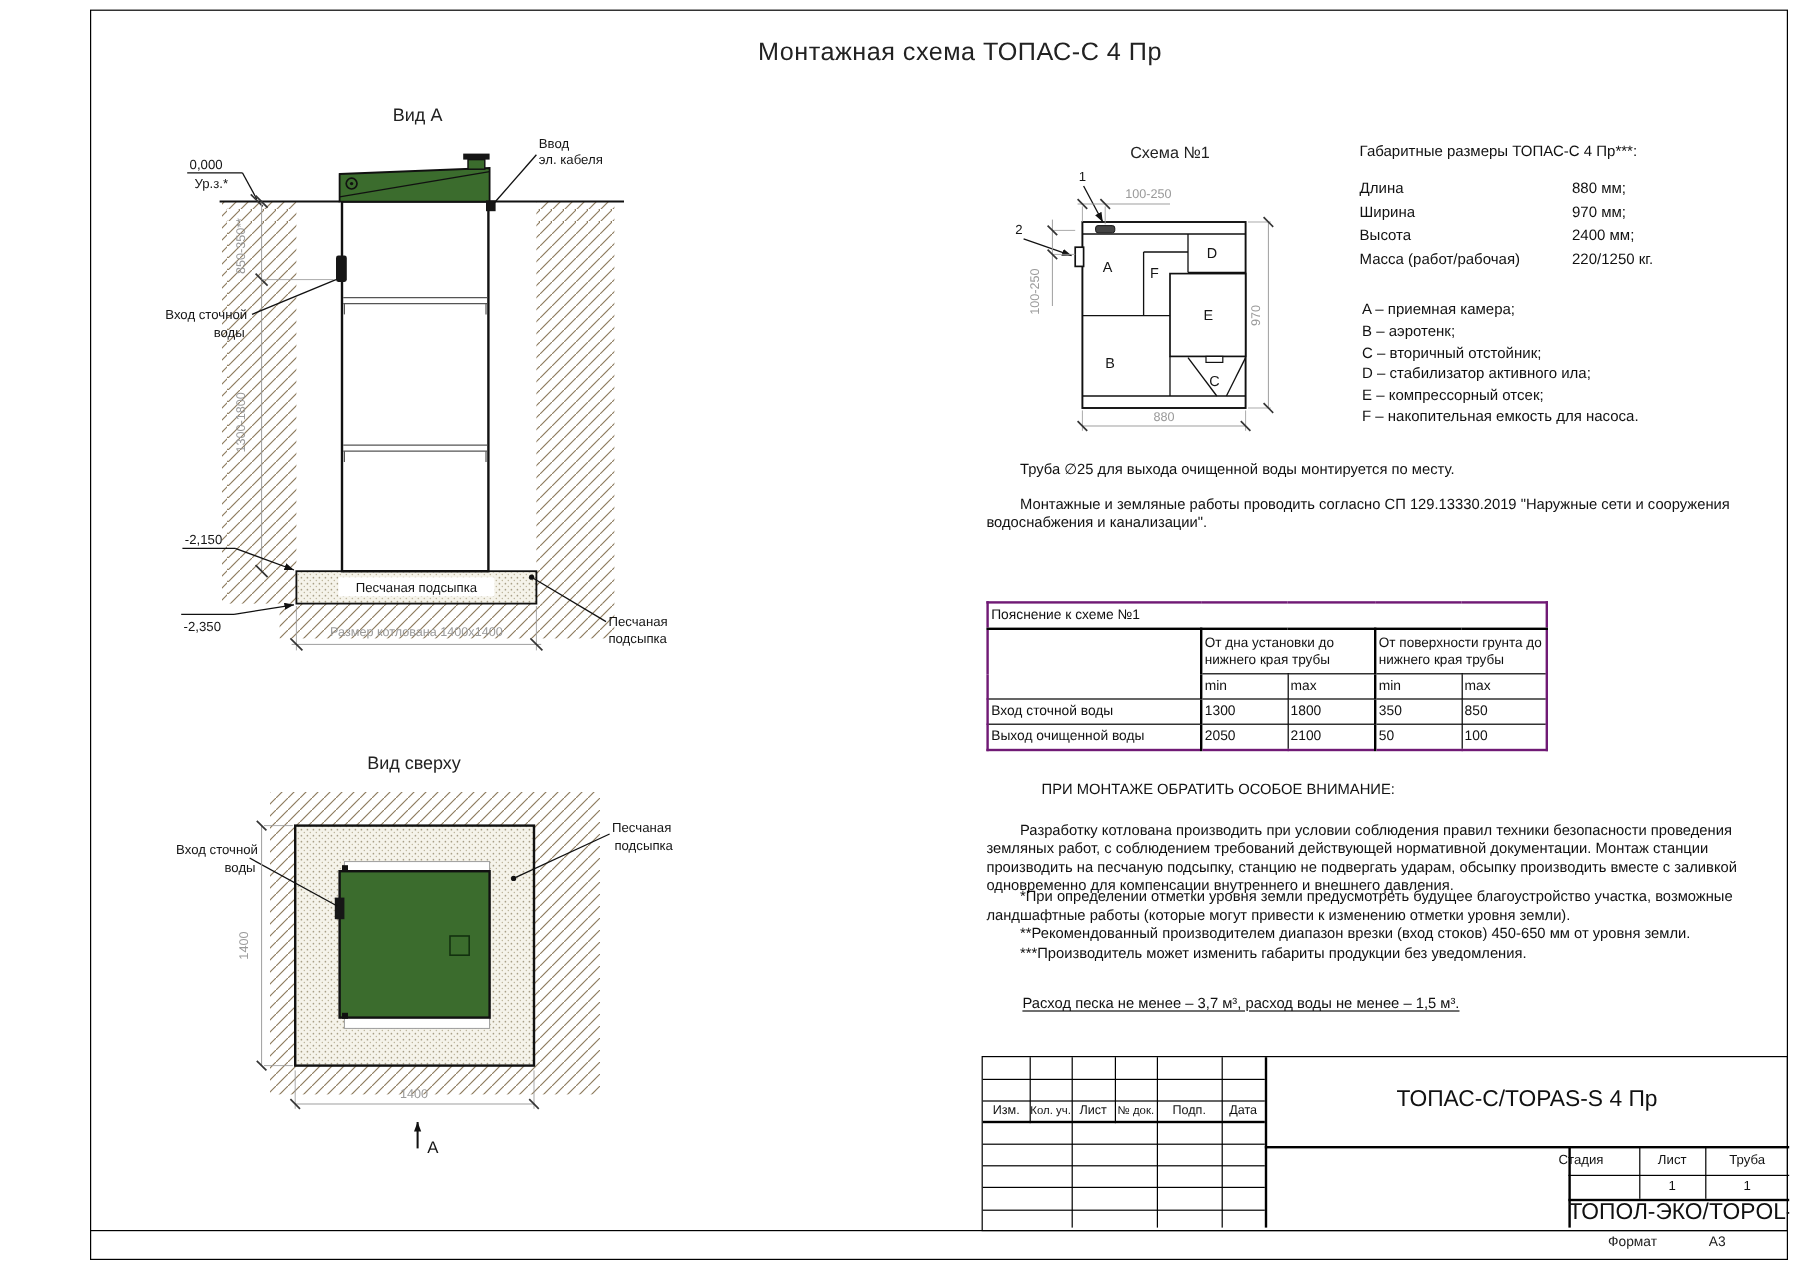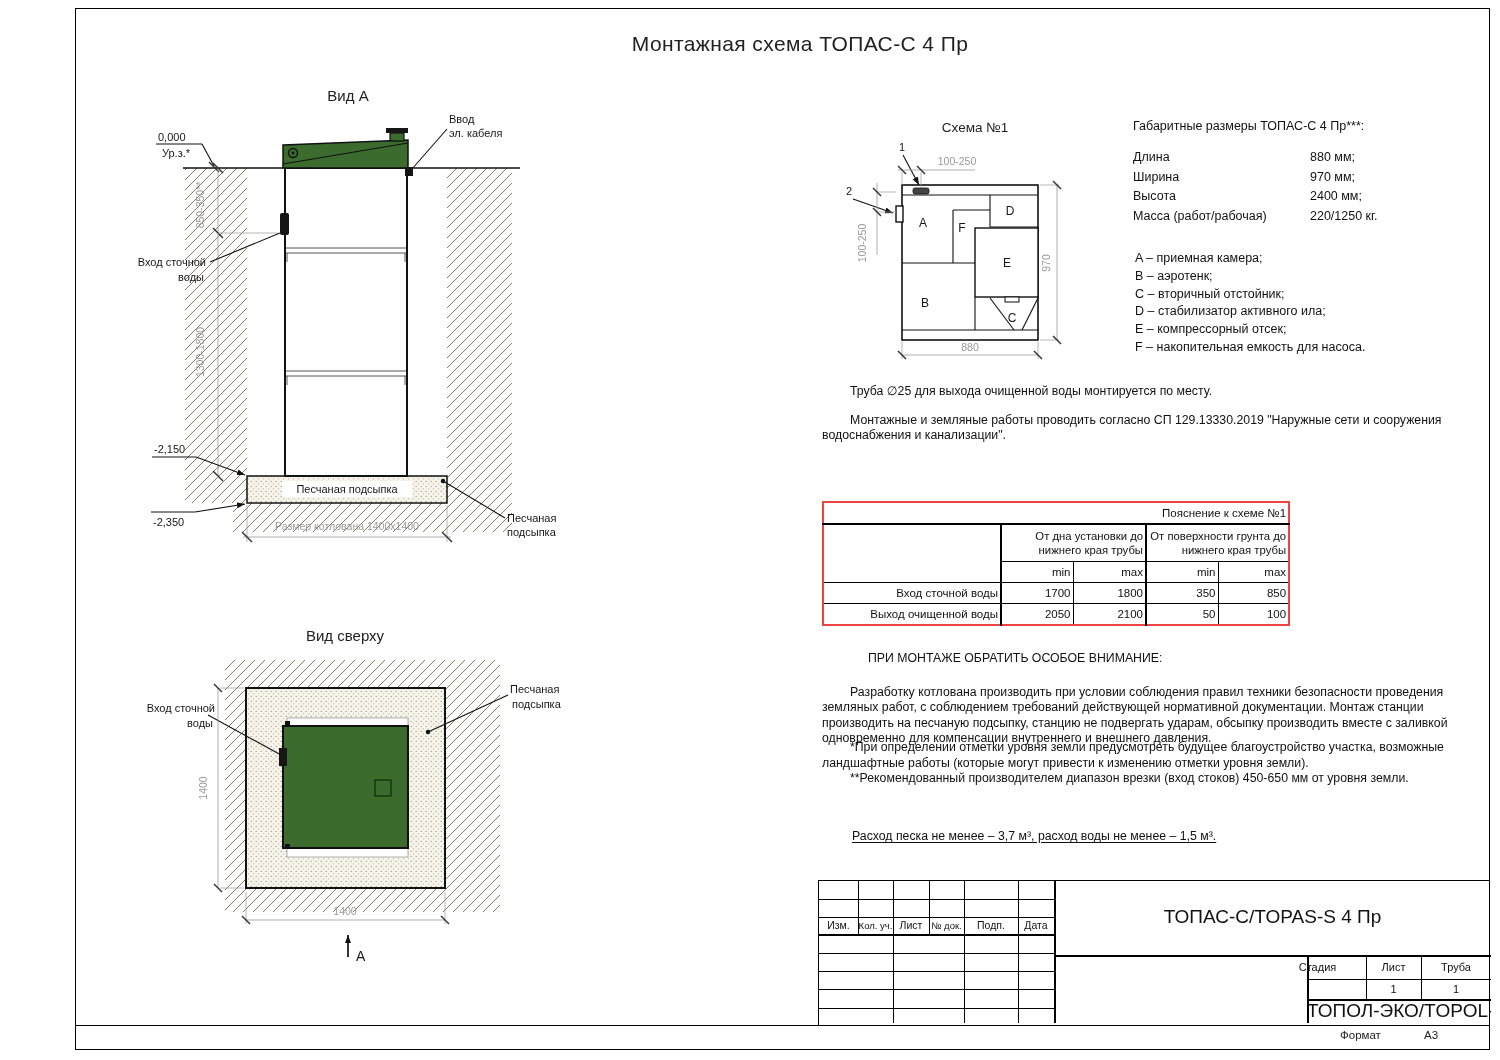--- a/index.html
+++ b/index.html
@@ -28,21 +28,21 @@
   .specs .t{margin-bottom:15px}
   .srow{display:flex;line-height:19.5px}
   .srow .kk{width:177px}
   .legend{left:1135px;top:250px;font-size:12.5px;line-height:17.8px}
   .para{left:822px;width:665px;font-size:12.3px;line-height:15.6px}
   .ind{text-indent:28px;margin:0}
   .gap{margin-top:13px}
   .consume{left:852px;top:829px;font-size:12.3px;text-decoration:underline;text-underline-offset:2px}
   
   .ptable{left:822px;top:501px}
-  table.x{border-collapse:collapse;border:2px solid #ef4444;font-size:11.5px;text-align:right;table-layout:fixed;width:466px}
+  table.x{border-collapse:collapse;border:2px solid #701a75;font-size:11.5px;text-align:left;table-layout:fixed;width:466px}
   table.x td{border:1px solid #000;padding:0 2px;height:20px}
   table.x .tt{height:20px}
   table.x .grp{height:36px;line-height:1.25;font-size:11.3px}
   table.x .thickL{border-left:2px solid #000}
   table.x .thickB{border-bottom:2px solid #000}
   
   .tb{left:818px;top:880px;width:672px;height:146px;border:1.8px solid #000;box-sizing:border-box}
   .vl{position:absolute;background:#000;width:1px}
   .hl{position:absolute;background:#000;height:1px}
   .w2{width:2px}.h2{height:2px}
@@ -369,21 +369,21 @@
         <td colspan="2" class="grp thickL">От поверхности грунта до нижнего края трубы</td>
       </tr>
       <tr>
         <td class="thickL">min</td>
         <td>max</td>
         <td class="thickL">min</td>
         <td>max</td>
       </tr>
       <tr>
         <td>Вход сточной воды</td>
-        <td class="thickL">1700</td>
+        <td class="thickL">1300</td>
         <td>1800</td>
         <td class="thickL">350</td>
         <td>850</td>
       </tr>
       <tr>
         <td>Выход очищенной воды</td>
         <td class="thickL">2050</td>
         <td>2100</td>
         <td class="thickL">50</td>
         <td>100</td>
@@ -393,20 +393,21 @@
   </div>
 
   <div class="abs para" style="top:633px">
     <p class="ind" style="margin:18px">ПРИ МОНТАЖЕ ОБРАТИТЬ ОСОБОЕ ВНИМАНИЕ:</p>
     <p class="ind" style="margin:0">Разработку котлована производить при условии соблюдения правил техники безопасности проведения земляных работ, с соблюдением требований действующей нормативной документации. Монтаж станции производить на песчаную подсыпку, станцию не подвергать ударам, обсыпку производить вместе с заливкой одновременно для компенсации внутреннего и внешнего давления.</p>
   </div>
 
   <div class="abs para" style="top:740px">
     <p class="ind">*При определении отметки уровня земли предусмотреть будущее благоустройство участка, возможные ландшафтные работы (которые могут привести к изменению отметки уровня земли).</p>
     <p class="ind">**Рекомендованный производителем диапазон врезки (вход стоков) 450-650 мм от уровня земли.</p>
+    <p class="ind">***Производитель может изменить габариты продукции без уведомления.</p>
   </div>
 
   <div class="abs consume">Расход песка не менее – 3,7 м³, расход воды не менее – 1,5 м³.</div>
 
   <div class="abs tb">
     <div class="hl" style="left:0;top:18px;width:235px"></div>
     <div class="hl" style="left:0;top:36px;width:235px"></div>
     <div class="hl h2" style="left:0;top:53px;width:235px"></div>
     <div class="hl" style="left:0;top:72px;width:235px"></div>
     <div class="hl" style="left:0;top:90px;width:235px"></div>

